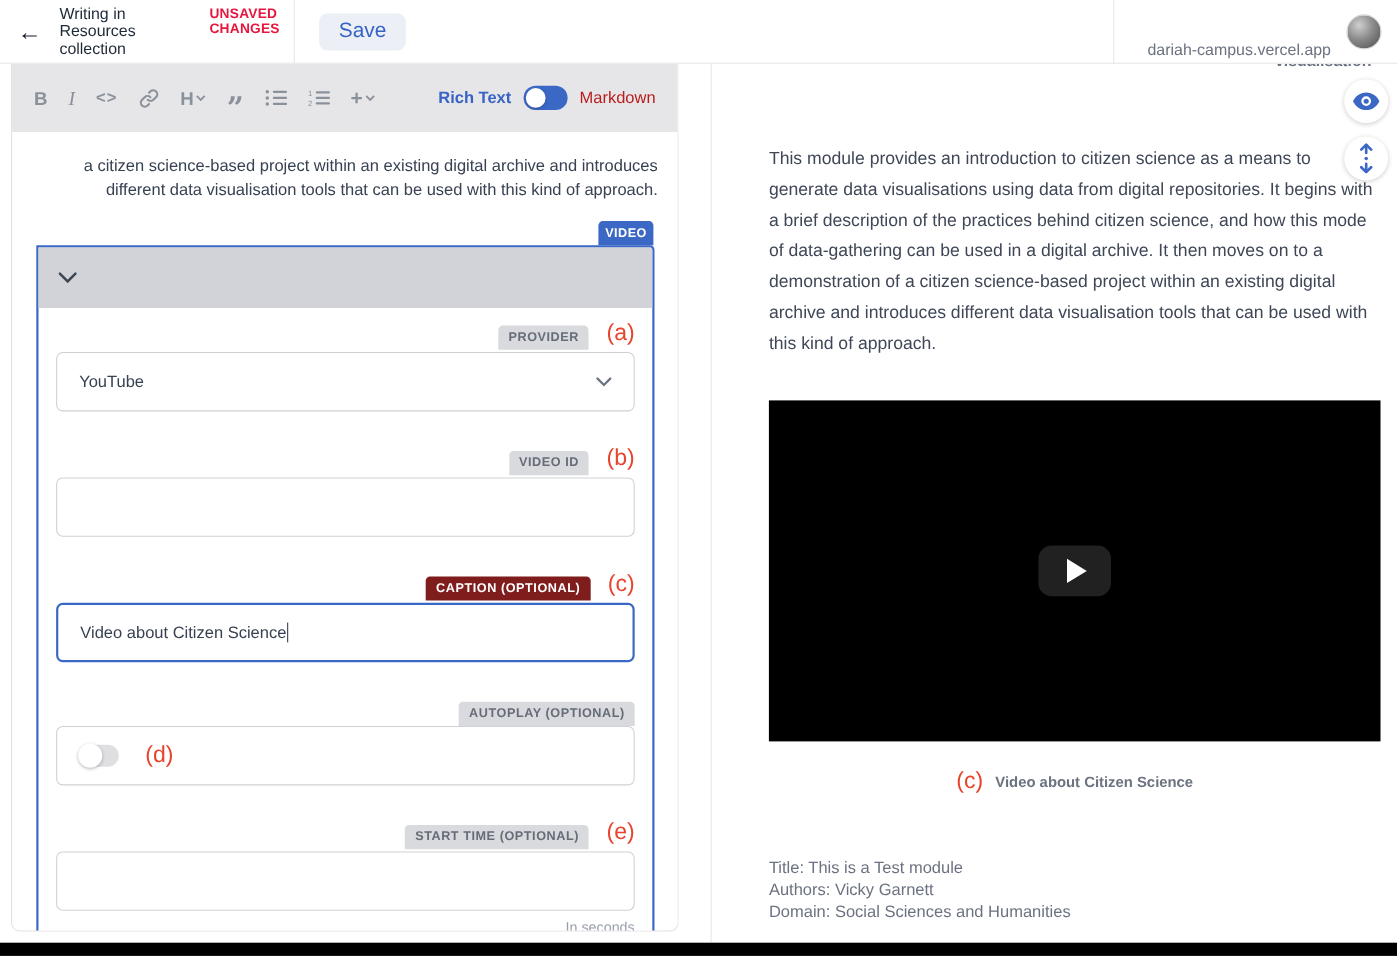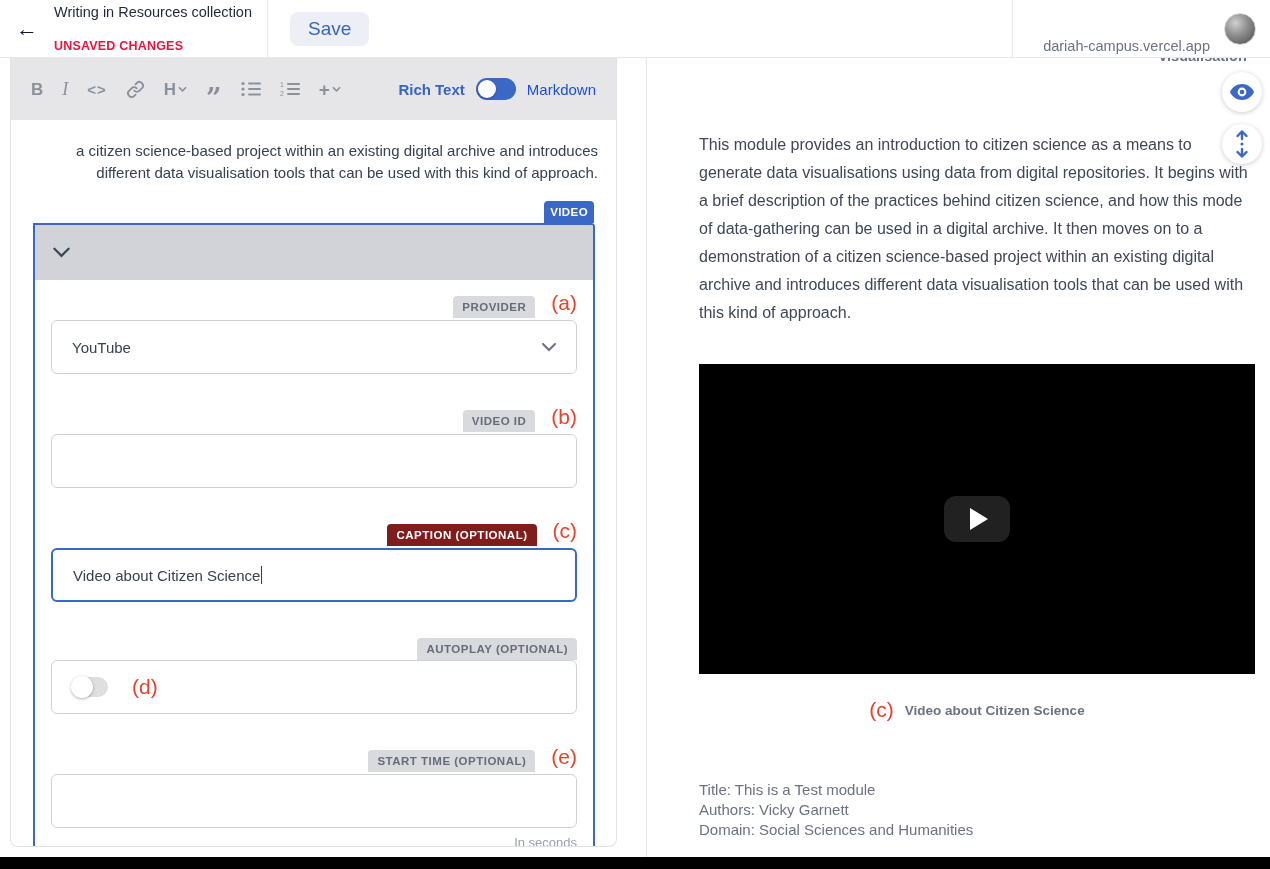--- a/index.html
+++ b/index.html
@@ -6,21 +6,21 @@
   html,body { width:1270px; height:869px; overflow:hidden; background:#fff;
     font-family:"Liberation Sans", sans-serif; }
   .screen { position:relative; width:1270px; height:869px; background:#fff; }
 
   
   .top-bar { position:absolute; top:0; left:0; width:1270px; height:58px;
     background:#fff; border-bottom:1px solid #e8e8ec; display:flex; align-items:center; z-index:5; }
   .hdr-left { width:268px; height:100%; border-right:1px solid #e7e7ea;
     display:flex; align-items:center; gap:16px; padding-left:16px; }
   .back-btn { background:none; border:none; font-size:22px; color:#111827; cursor:pointer; line-height:1; }
-  .hdr-titles { display:flex; flex-direction:column; gap:19px; }
+  .hdr-titles { display:flex; flex-direction:row; gap:19px; }
   .hdr-title { font-size:14.5px; color:#1f2937; }
   .hdr-unsaved { font-size:12.5px; font-weight:bold; color:#e5173f; letter-spacing:.2px; }
   .save-btn { margin-left:22px; height:34px; padding:0 18px; border:none; border-radius:8px;
     background:#ecf0f6; color:#3763c5; font-size:19px; font-family:inherit; cursor:pointer; }
   .hdr-right { position:absolute; right:0; top:0; height:58px; width:258px;
     border-left:1px solid #e7e7ea; display:flex; align-items:center; justify-content:flex-end;
     gap:14px; padding-right:14px; }
   .hdr-site { font-size:14.5px; color:#6b7280;margin-top:34px; }
   .avatar { width:32px; height:32px; border-radius:50%;
     background:radial-gradient(circle at 35% 30%, #cfcfcf 0%, #8b8b8b 45%, #4a4a4a 100%);
@@ -36,21 +36,21 @@
     align-items:center; line-height:1; font-family:inherit; }
   .tb-bold { font-weight:bold; font-size:17px; }
   .tb-italic { font-family:"Liberation Serif", serif; font-style:italic; font-size:18px; }
   .tb-code { font-size:15px; font-weight:bold; letter-spacing:1px; }
   .tb-quote { font-family:"DejaVu Serif", serif; font-size:27px; font-weight:bold; height:16px;
     display:flex; align-items:flex-start; overflow:visible; margin-top:8px; }
   .tb-plus { font-size:19px; font-weight:bold; }
   .caret { display:inline-block; margin-left:2px; }
   .mode-area { margin-left:auto; display:flex; align-items:center; gap:11px; }
   .mode-rich { color:#3763c5; font-weight:bold; font-size:15px; }
-  .mode-md { color:#1d4ed8; font-size:15px; }
+  .mode-md { color:#b91c1c; font-size:15px; }
   .toggle { position:relative; width:40px; height:22px; border-radius:11px; background:#3b67c5;
     border:none; cursor:pointer; }
   .toggle .knob { position:absolute; left:2px; top:2px; width:18px; height:18px; border-radius:50%;
     background:#fff; box-shadow:0 1px 2px rgba(0,0,0,.25); }
 
   .ed-body { padding:20px 22px 0;text-align:right; }
   .ed-paragraph { font-size:15px; line-height:22px; color:#374151; width:565px; }
 
   .video-tag { display:inline-block; margin-top:17px; background:#3b67c5; color:#fff;
     font-size:11.5px; font-weight:bold; letter-spacing:.4px; padding:5px 6px; border-radius:4px 4px 0 0; }

